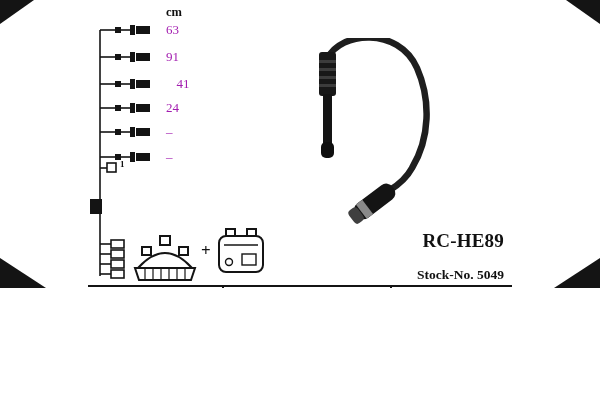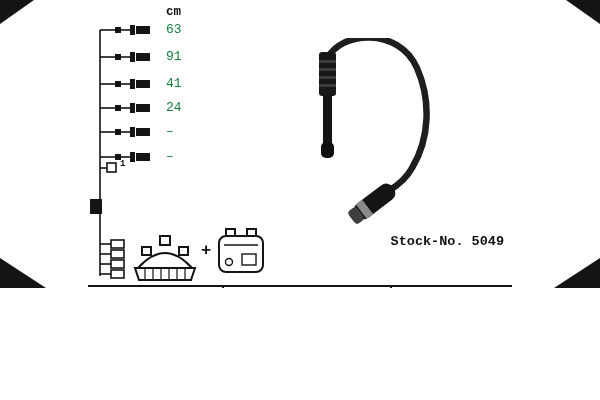--- a/index.html
+++ b/index.html
@@ -1,33 +1,33 @@
 <!DOCTYPE html>
 <html><head>
 <meta charset="utf-8">
 <style>
   html,body{margin:0;padding:0;background:#fff;}
   #canvas{
     position:relative;width:600px;height:288px;background:#ffffff;
-    font-family:Liberation Mono, monospace;color:#111;overflow:hidden;
+    font-family:Liberation Serif, serif;color:#111;overflow:hidden;
     outline:1px solid #d9d9d9;
   }
   .abs{position:absolute;}
   .corner{position:absolute;background:#141414;}
   .corner.tl{left:0;top:0;width:34px;height:24px;clip-path:polygon(0 0,100% 0,0 100%);}
   .corner.tr{right:0;top:0;width:34px;height:24px;clip-path:polygon(0 0,100% 0,100% 100%);}
   .corner.bl{left:0;bottom:0;width:46px;height:30px;clip-path:polygon(0 0,0 100%,100% 100%);}
   .corner.br{right:0;bottom:0;width:46px;height:30px;clip-path:polygon(100% 0,100% 100%,0 100%);}
-  .len-val{position:absolute;left:166px;width:34px;height:18px;font-size:13px;line-height:18px;color:#15803d;}
+  .len-val{position:absolute;left:166px;width:34px;height:18px;font-size:13px;line-height:18px;color:#a21caf;}
   .unit{position:absolute;left:166px;top:5px;width:34px;font-size:12.5px;font-weight:700;}
   .plus{position:absolute;left:201px;top:241px;font-size:17px;font-weight:700;}
   .lead-num{position:absolute;left:120px;top:159px;font-size:9px;font-weight:700;}
   .prod{position:absolute;left:348px;top:230px;width:156px;text-align:right;}
   .prod .code{font-size:19px;font-weight:700;letter-spacing:.2px;}
-  .prod .stock{font-size:13.5px;font-weight:700;margin-top:4px;}
+  .prod .stock{font-size:13.5px;font-weight:700;margin-top:15px;}
   .gline{position:absolute;background:#141414;}
   .dash-cell{position:absolute;left:410px;top:352px;width:52px;height:36px;line-height:36px;
              text-align:center;font-size:26px;font-weight:700;}
   svg{display:block;}
 </style>
 </head>
 <body>
 
 <div id="canvas">
 
@@ -83,21 +83,21 @@
       <rect x="26" y="232" width="13" height="8"></rect>
       <rect x="26" y="242" width="13" height="8"></rect>
       <rect x="26" y="252" width="13" height="8"></rect>
       <rect x="26" y="262" width="13" height="8"></rect>
     </g>
   </svg>
 
   <span class="unit">cm</span>
   <span class="len-val" style="top:21px;">63</span>
   <span class="len-val" style="top:48px;">91</span>
-  <span class="len-val" style="top:75px;">41</span>
+  <span class="len-val" style="top:75px;text-align:center;">41</span>
   <span class="len-val" style="top:99px;">24</span>
   <span class="len-val" style="top:123px;">–</span>
   <span class="len-val" style="top:148px;">–</span>
   <span class="lead-num">1</span>
 
   <svg class="abs" style="left:130px;top:234px;" width="70" height="50" viewBox="0 0 70 50">
     <g stroke="#141414" stroke-width="2" fill="#fff">
       <path d="M8 34 Q35 4 62 34 Z"></path>
       <rect x="30" y="2" width="10" height="9"></rect>
       <rect x="12" y="13" width="9" height="8"></rect>
@@ -141,20 +141,21 @@
       <rect x="23" y="104" width="13" height="16" rx="5" fill="#0f0f0f"></rect>
     </g>
     <g transform="translate(92,152) rotate(143)">
       <rect x="-4" y="-9" width="46" height="18" rx="8" fill="#141414"></rect>
       <rect x="28" y="-9" width="8" height="18" fill="#8a8a8a"></rect>
       <rect x="37" y="-8" width="11" height="16" rx="4" fill="#3f3f3f"></rect>
     </g>
   </svg>
 
   <div class="prod">
+    <div class="code">RC-HE89</div>
     <div class="stock">Stock-No. 5049</div>
   </div>
 
   <div class="gline" style="left:88px;top:285px;width:424px;height:1.6px;"></div>
   <div class="gline" style="left:88px;top:349px;width:424px;height:1.6px;"></div>
   <div class="gline" style="left:222px;top:285px;width:1.6px;height:111px;"></div>
   <div class="gline" style="left:390px;top:285px;width:1.6px;height:111px;"></div>
 
   <svg class="abs" style="left:123px;top:289px;" width="64" height="56" viewBox="0 0 64 56">
     <g transform="translate(32,28) rotate(-35)">

